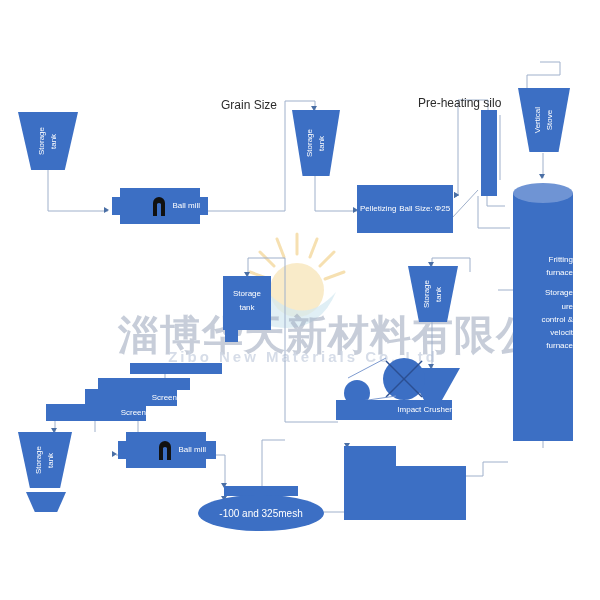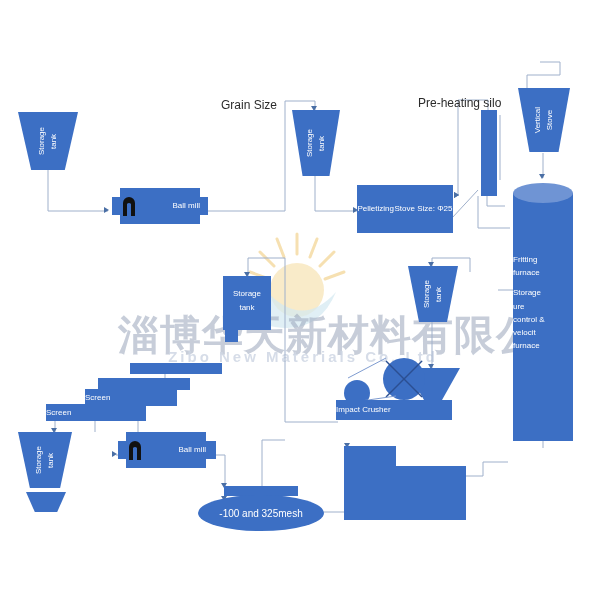--- a/index.html
+++ b/index.html
@@ -19,21 +19,21 @@
     font-size:41px;font-weight:bold;color:#9aa6bb;opacity:.55;
     letter-spacing:1px;white-space:nowrap;font-family:"DejaVu Sans",sans-serif;}
   #wm-en{left:118px;top:348px;width:370px;text-align:center;
     font-size:15px;font-weight:bold;color:#cfd7e4;opacity:.85;
     letter-spacing:3px;white-space:nowrap;}
 
   
   .shape{position:absolute;box-sizing:border-box;}
   .fill{background:#3c6fc4;}
   .box{position:absolute;background:#3c6fc4;color:#fff;display:flex;
-    align-items:center;justify-content:space-between;text-align:center;
+    align-items:center;justify-content:flex-end;text-align:center;
     font-size:8px;line-height:1.5;box-sizing:border-box;}
   .trap{position:absolute;background:#3c6fc4;color:#fff;
     clip-path:polygon(0% 0%,100% 0%,78% 100%,22% 100%);
     display:flex;align-items:center;justify-content:center;}
   .vtext{writing-mode:vertical-rl;text-orientation:mixed;
     font-size:8px;line-height:1.45;text-align:center;white-space:pre-line;}
   .rot180{transform:rotate(180deg);}
   .ellipse{position:absolute;background:#3c6fc4;color:#fff;border-radius:50%;
     display:flex;align-items:center;justify-content:center;font-size:10px;}
   .circle{position:absolute;background:#3c6fc4;border-radius:50%;}
@@ -154,39 +154,39 @@
 
   <div class="label" style="left:221px;top:98px">Grain Size</div>
 
   <div class="trap" style="left:292px;top:110px;width:48px;height:66px">
     <span class="vtext rot180">Storage
 tank</span>
   </div>
 
   <div class="box" style="left:357px;top:185px;width:96px;height:48px;flex-direction:row;justify-content:space-evenly">
     <span>Pelletizing</span>
-    <span>Stove Size: Φ25</span>
+    <span>Ball Size: Φ25</span>
   </div>
 
   <div class="label" style="left:418px;top:96px">Pre-heating silo</div>
   <div class="box" style="left:481px;top:110px;width:16px;height:86px">
     <span></span>
   </div>
 
   <div class="trap" style="left:518px;top:88px;width:52px;height:64px">
     <span class="vtext rot180">Vertical
 Stove</span>
   </div>
 
   <div class="shape" style="left:513px;top:183px;width:60px;height:258px">
     <div class="fill" style="position:absolute;left:0;top:10px;width:60px;height:248px"></div>
     <div style="position:absolute;left:0;top:0;width:60px;height:20px;border-radius:50%;
                 background:#6f94d4;"></div>
     <div style="position:absolute;left:0;top:70px;width:60px;color:#fff;font-size:8px;
-                line-height:1.65;text-align:left">
+                line-height:1.65;text-align:right">
       <div>Fritting</div>
       <div>furnace</div>
       <div style="height:7px"></div>
       <div>Storage</div>
       <div>ure</div>
       <div>control &amp;</div>
       <div>velocit</div>
       <div>furnace</div>
     </div>
   </div>

